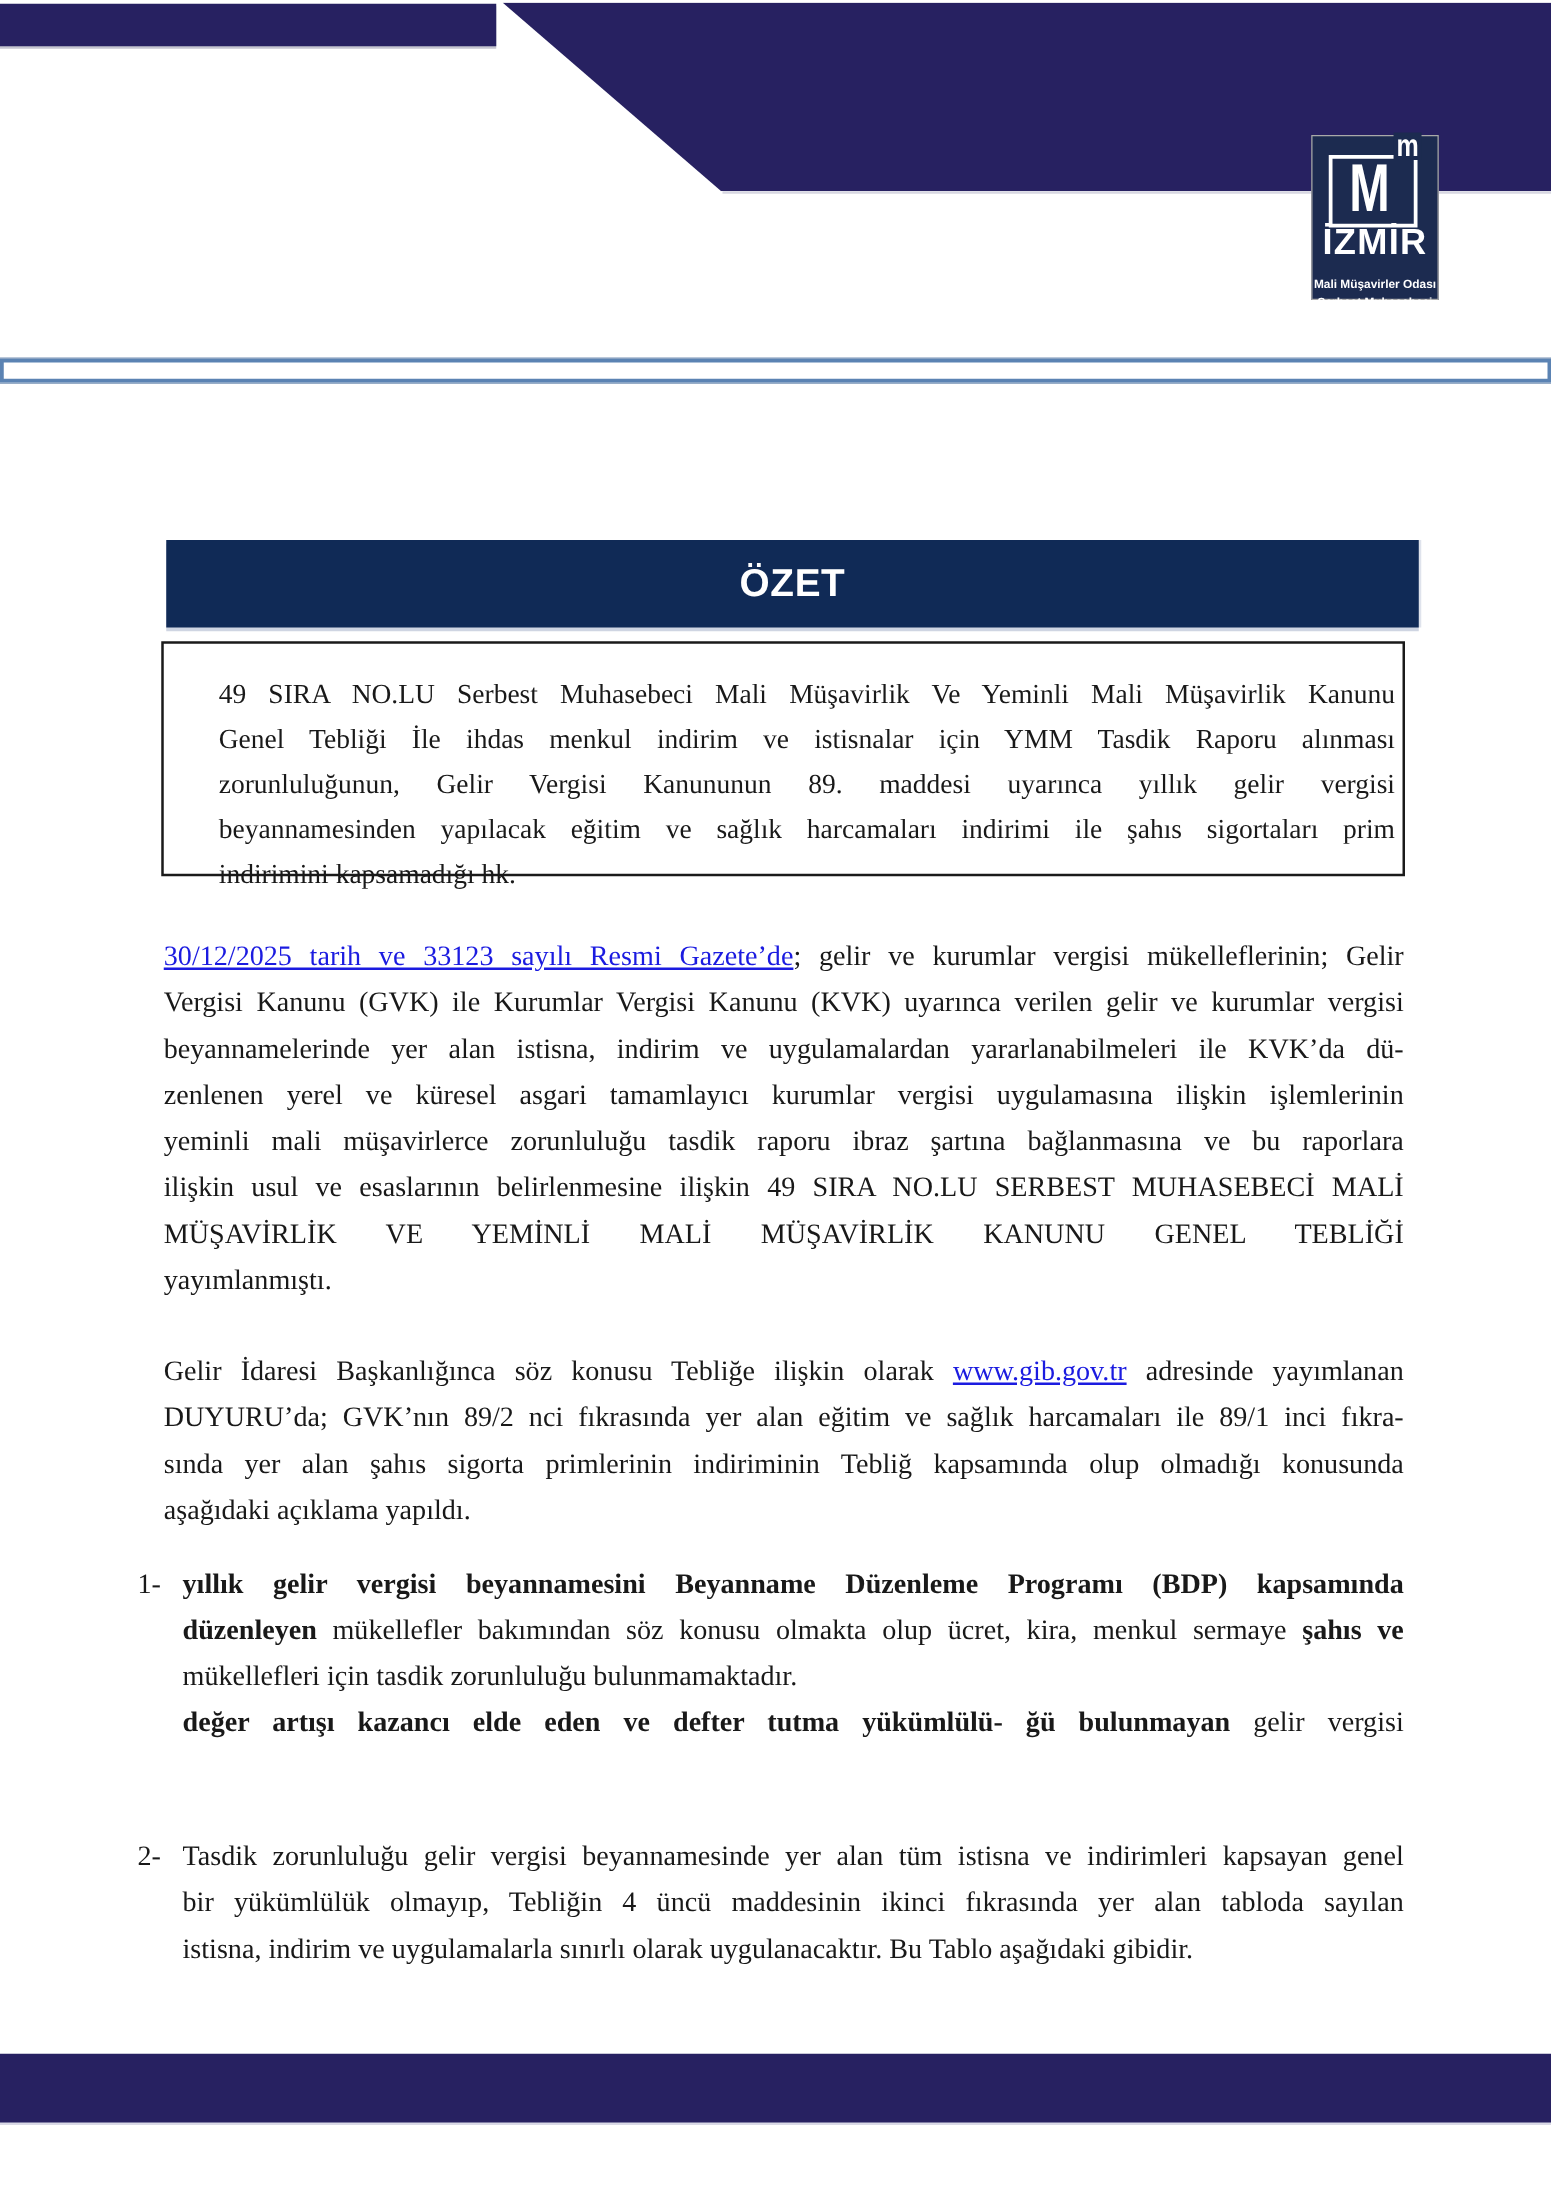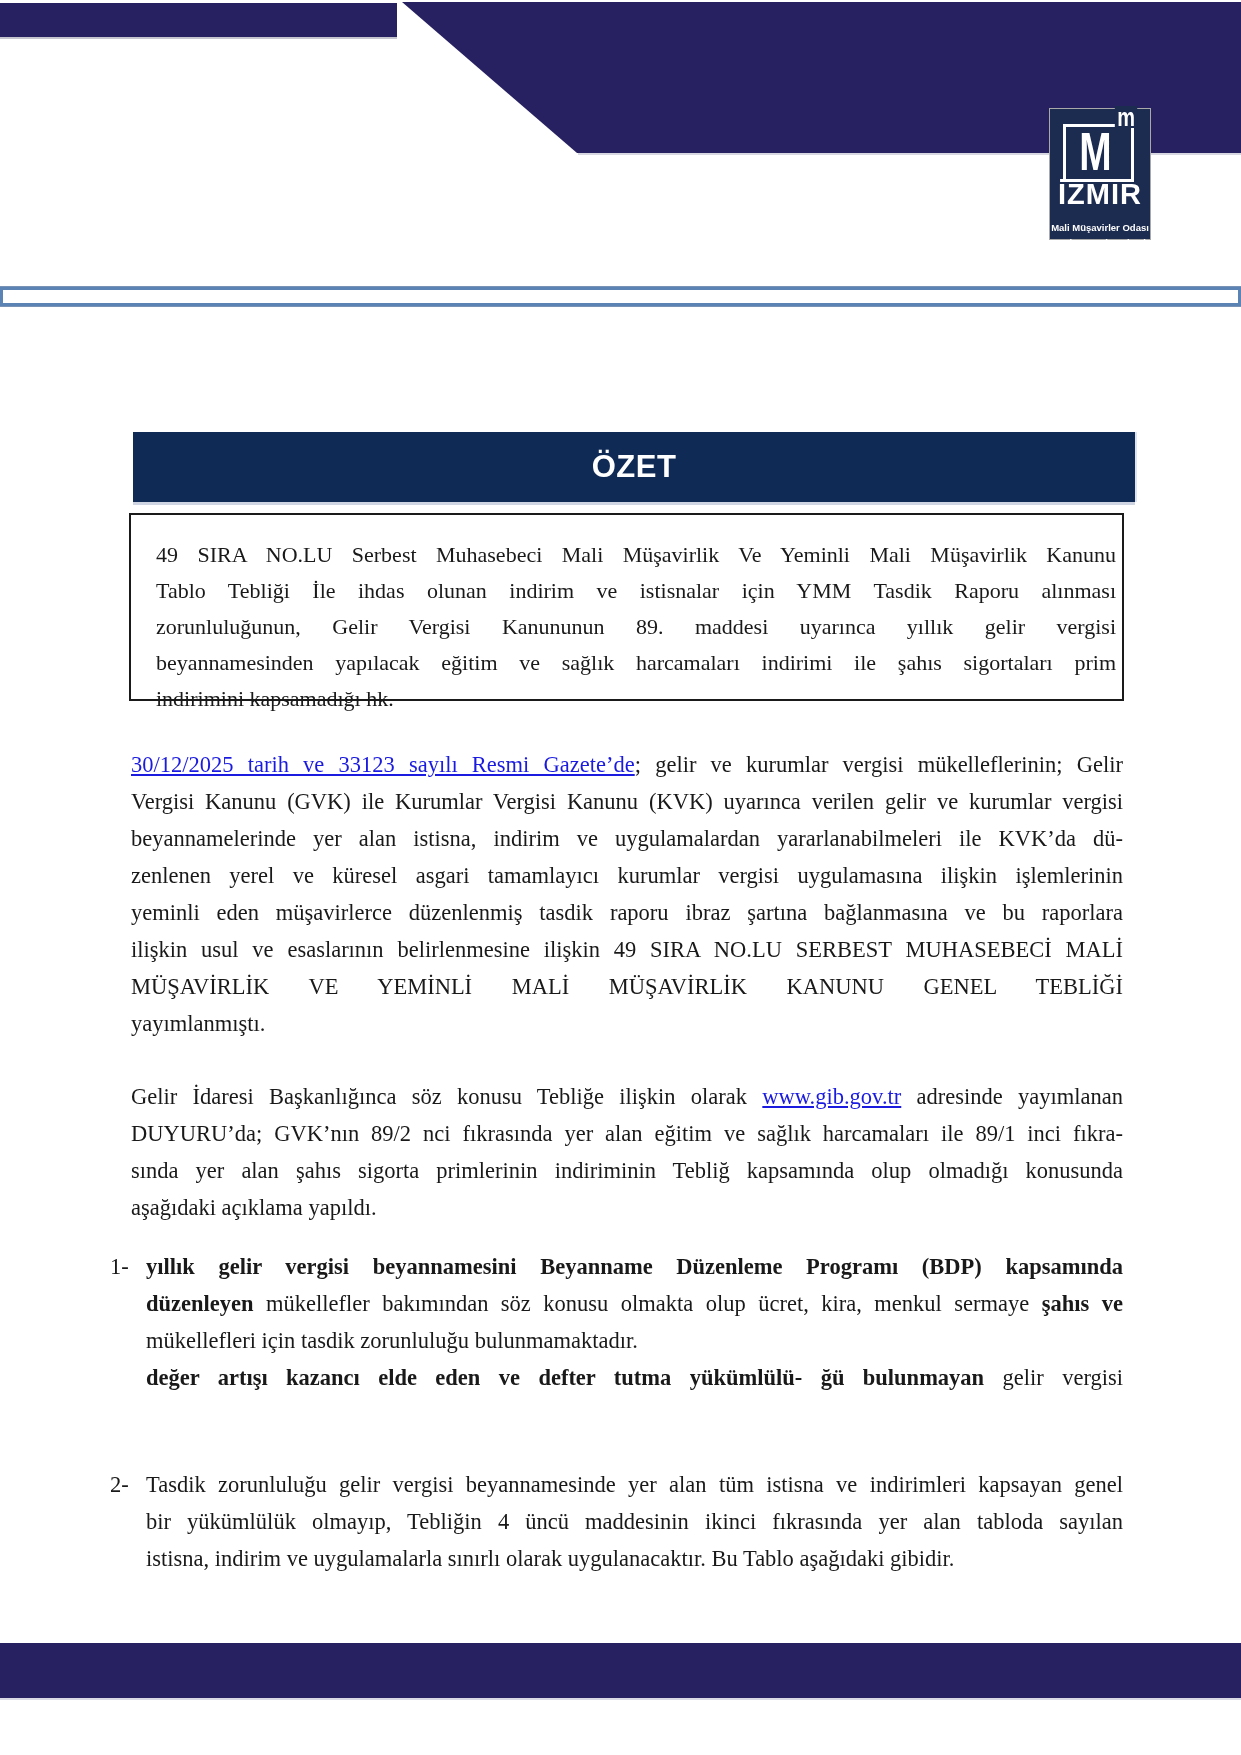--- a/index.html
+++ b/index.html
@@ -63,21 +63,21 @@
     background:#102a56;box-shadow:0 3px 0 #cfd5e2, 2px 0 0 #dfe3ec;
     display:flex;align-items:center;justify-content:center;
   }
   .banner span{
     font-family:"Liberation Sans", sans-serif;font-weight:bold;font-size:31px;
     color:#ffffff;letter-spacing:.5px;
   }
   .summary-box{
     position:absolute;left:129px;top:513px;width:995px;height:188px;
     border:2px solid #1a1a1a;background:#ffffff;
-    padding:22px 6px 0 25px;box-sizing:border-box;
+    padding:22px 6px 0 44px;box-sizing:border-box;
     font-size:22px;
   }
   .summary-box .tline{line-height:36px;}
   
   .para{position:absolute;left:131px;width:992px;font-size:22.5px;}
   .para .tline{line-height:37px;}
   .para.list{left:146px;width:977px;}
   .list-marker{position:absolute;left:-36px;top:0;width:34px;line-height:37px;}
   .tline{white-space:normal;}
   .tline.just{text-align:justify;text-align-last:justify;}
@@ -109,33 +109,33 @@
 
   <div class="divider"></div>
 
 
   <div class="banner">
     <span>ÖZET</span>
   </div>
 
   <div class="summary-box" id="ozet-box">
       <div class="tline just"><span>49 SIRA NO.LU Serbest Muhasebeci Mali Müşavirlik  Ve Yeminli Mali Müşavirlik Kanunu</span></div>
-      <div class="tline just"><span>Tablo Tebliği İle ihdas olunan indirim ve istisnalar için YMM Tasdik Raporu alınması</span></div>
+      <div class="tline just"><span>Genel Tebliği İle ihdas menkul indirim ve istisnalar için YMM Tasdik Raporu alınması</span></div>
       <div class="tline just"><span>zorunluluğunun, Gelir Vergisi Kanununun 89. maddesi uyarınca  yıllık gelir vergisi</span></div>
       <div class="tline just"><span>beyannamesinden yapılacak eğitim ve sağlık harcamaları indirimi ile şahıs sigortaları prim</span></div>
       <div class="tline"><span>indirimini kapsamadığı hk.</span></div>
     </div>
 
   <div id="body-host">
       <div class="para" style="top: 746px;">
         <div class="tline just"><span class="link">30/12/2025 tarih ve 33123 sayılı Resmi Gazete’de</span><span>; gelir ve kurumlar vergisi mükelleflerinin; Gelir</span></div>
         <div class="tline just"><span>Vergisi Kanunu (GVK) ile Kurumlar Vergisi Kanunu (KVK) uyarınca verilen gelir ve kurumlar vergisi</span></div>
         <div class="tline just"><span>beyannamelerinde yer alan istisna, indirim ve uygulamalardan yararlanabilmeleri ile KVK’da dü-</span></div>
         <div class="tline just"><span>zenlenen yerel ve küresel asgari tamamlayıcı kurumlar vergisi uygulamasına ilişkin işlemlerinin</span></div>
-        <div class="tline just"><span>yeminli eden müşavirlerce düzenlenmiş tasdik raporu ibraz şartına bağlanmasına  ve bu raporlara</span></div>
+        <div class="tline just"><span>yeminli mali müşavirlerce zorunluluğu tasdik raporu ibraz şartına bağlanmasına  ve bu raporlara</span></div>
         <div class="tline just"><span>ilişkin usul ve esaslarının belirlenmesine ilişkin 49 SIRA NO.LU SERBEST MUHASEBECİ MALİ</span></div>
         <div class="tline just"><span>MÜŞAVİRLİK VE YEMİNLİ MALİ MÜŞAVİRLİK KANUNU GENEL TEBLİĞİ</span></div>
         <div class="tline"><span>yayımlanmıştı.</span></div>
       </div>
       <div class="para" style="top: 1078px;">
         <div class="tline just"><span>Gelir İdaresi Başkanlığınca söz konusu Tebliğe ilişkin olarak </span><span class="link">www.gib.gov.tr</span><span> adresinde yayımlanan</span></div>
         <div class="tline just"><span>DUYURU’da; GVK’nın 89/2 nci fıkrasında yer alan eğitim ve sağlık harcamaları ile 89/1 inci fıkra-</span></div>
         <div class="tline just"><span>sında yer alan şahıs sigorta primlerinin indiriminin Tebliğ kapsamında olup olmadığı konusunda</span></div>
         <div class="tline"><span>aşağıdaki açıklama yapıldı.</span></div>
       </div>

